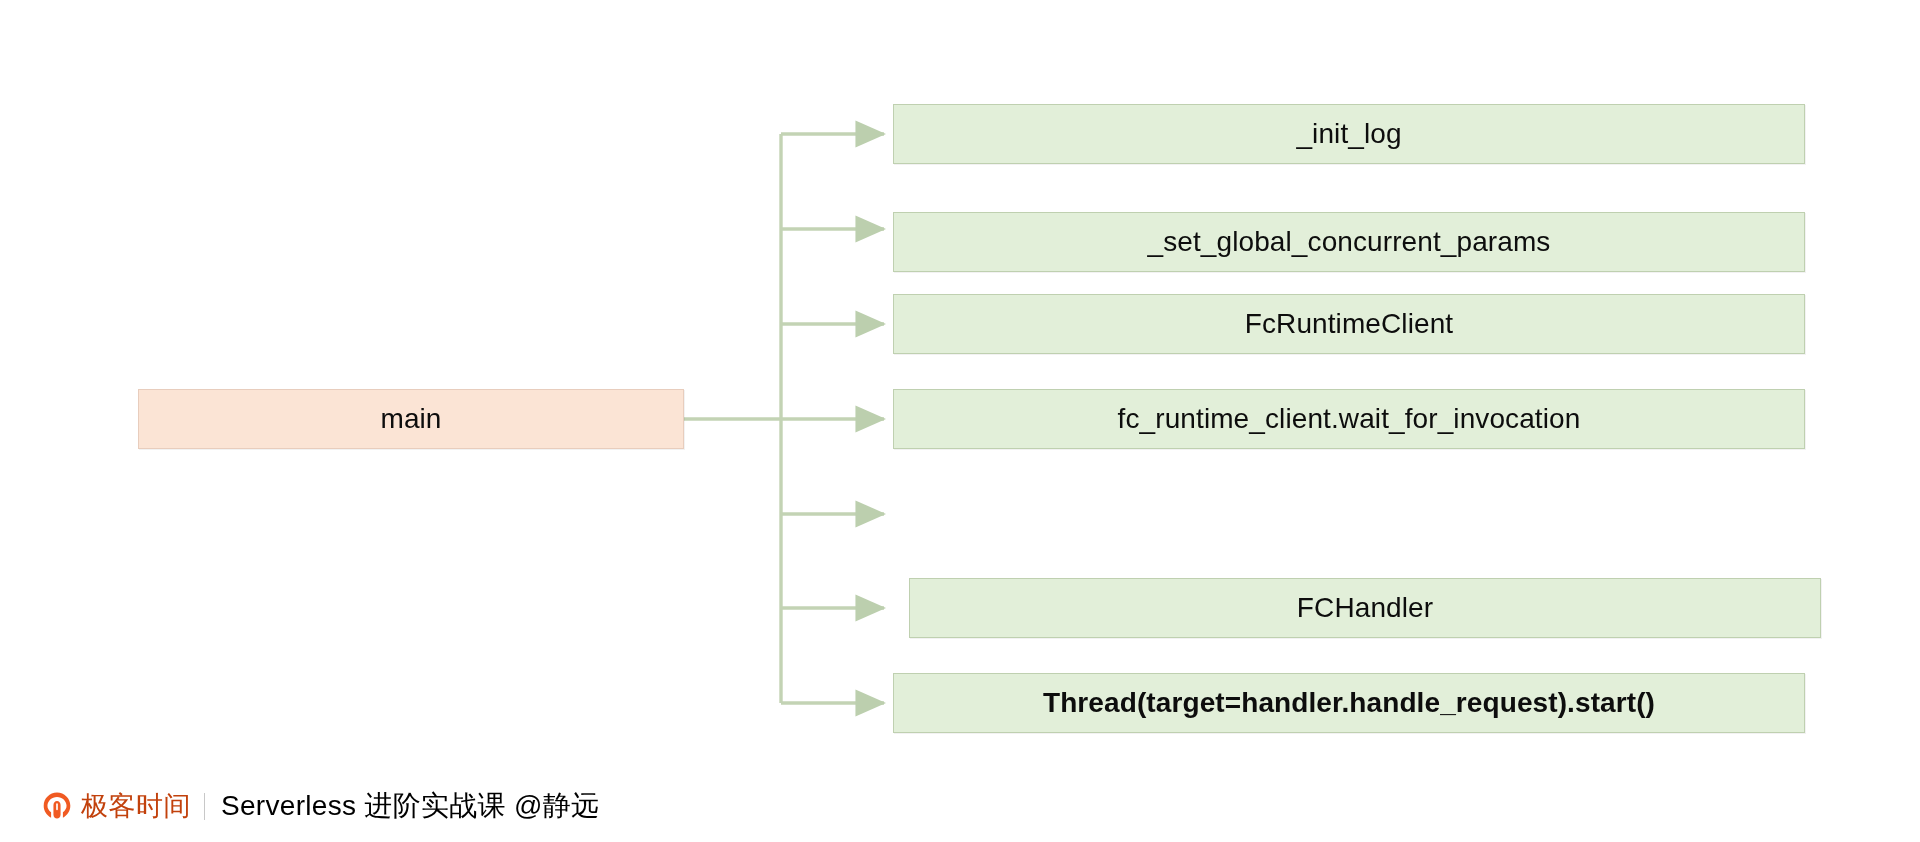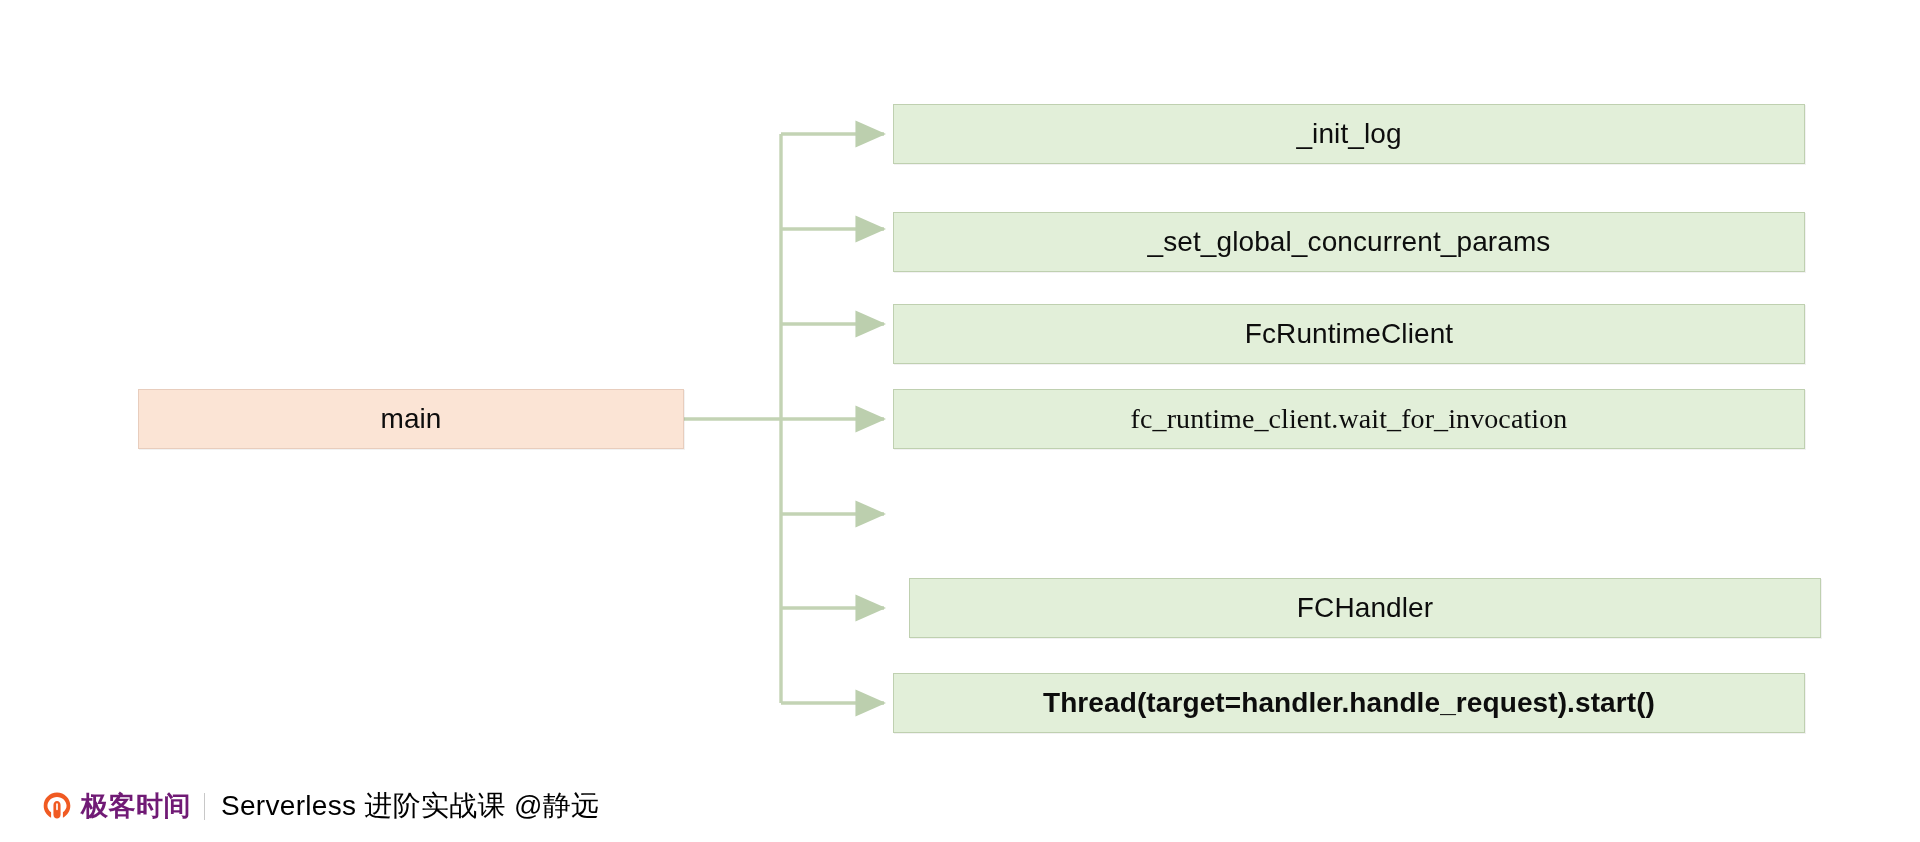--- a/index.html
+++ b/index.html
@@ -62,22 +62,22 @@
     left: 893px;
     width: 912px;
     height: 60px;
     background: #e2efd9;
     border-color: #bfd0b0;
     box-shadow: 1px 1px 0 rgba(0,0,0,0.05);
   }
 
   .c1 { top: 104px; }
   .c2 { top: 212px; text-align: center; }
-  .c3 { top: 304px; }
-  .c4 { top: 389px; font-family: Liberation Serif, serif; }
+  .c3 { top: 294px; }
+  .c4 { top: 389px; }
   .c5 { top: 484px; }
   .c6 { top: 578px; margin-left: 16px; }
   .c7 { top: 673px; font-weight: bold; }
 
   
   #footer-watermark {
     position: absolute;
     left: 42px;
     top: 785px;
     height: 42px;
@@ -86,22 +86,22 @@
     gap: 9px;
   }
   #brand-logo-icon {
     width: 30px;
     height: 30px;
     flex: 0 0 auto;
     display: block;
   }
   #brand-name {
     font-size: 27px;
-    font-weight: bold;
-    color: #701a75;
+    font-weight: normal;
+    color: #c2410c;
     letter-spacing: 0.5px;
     line-height: 1;
   }
   #footer-divider {
     width: 1px;
     height: 27px;
     background: #c8c8c8;
     margin: 0 7px 0 4px;
     flex: 0 0 auto;
   }

